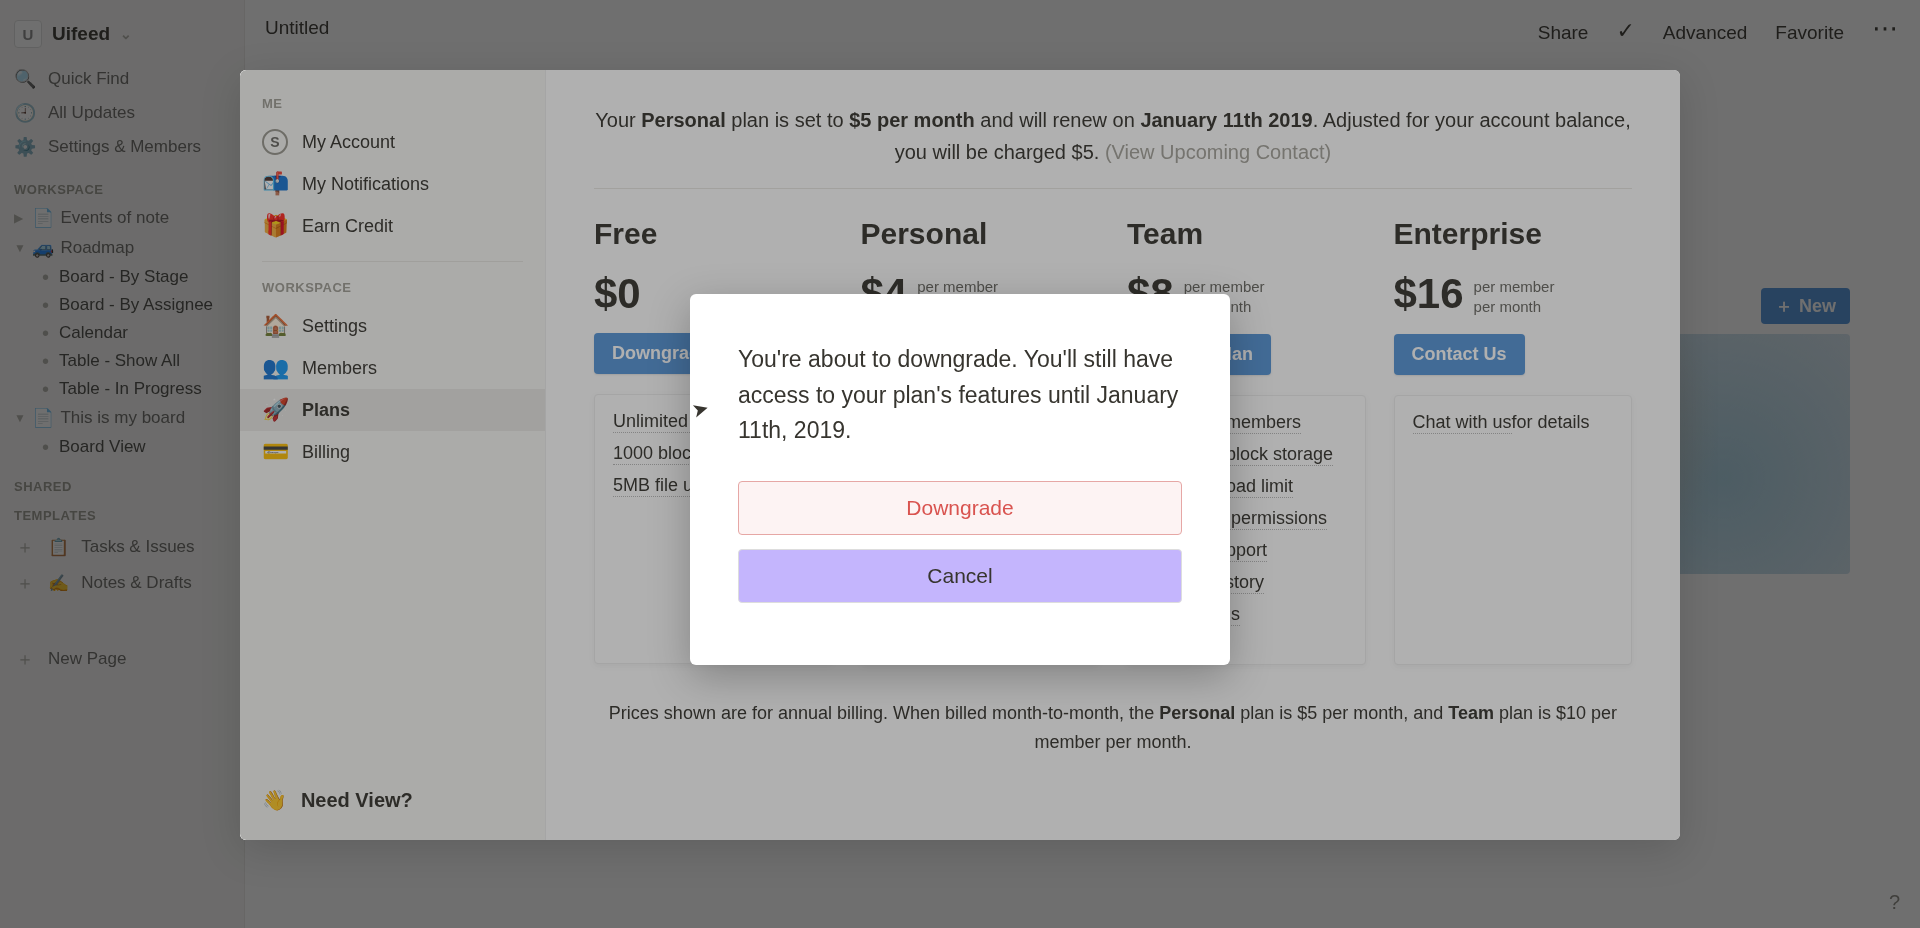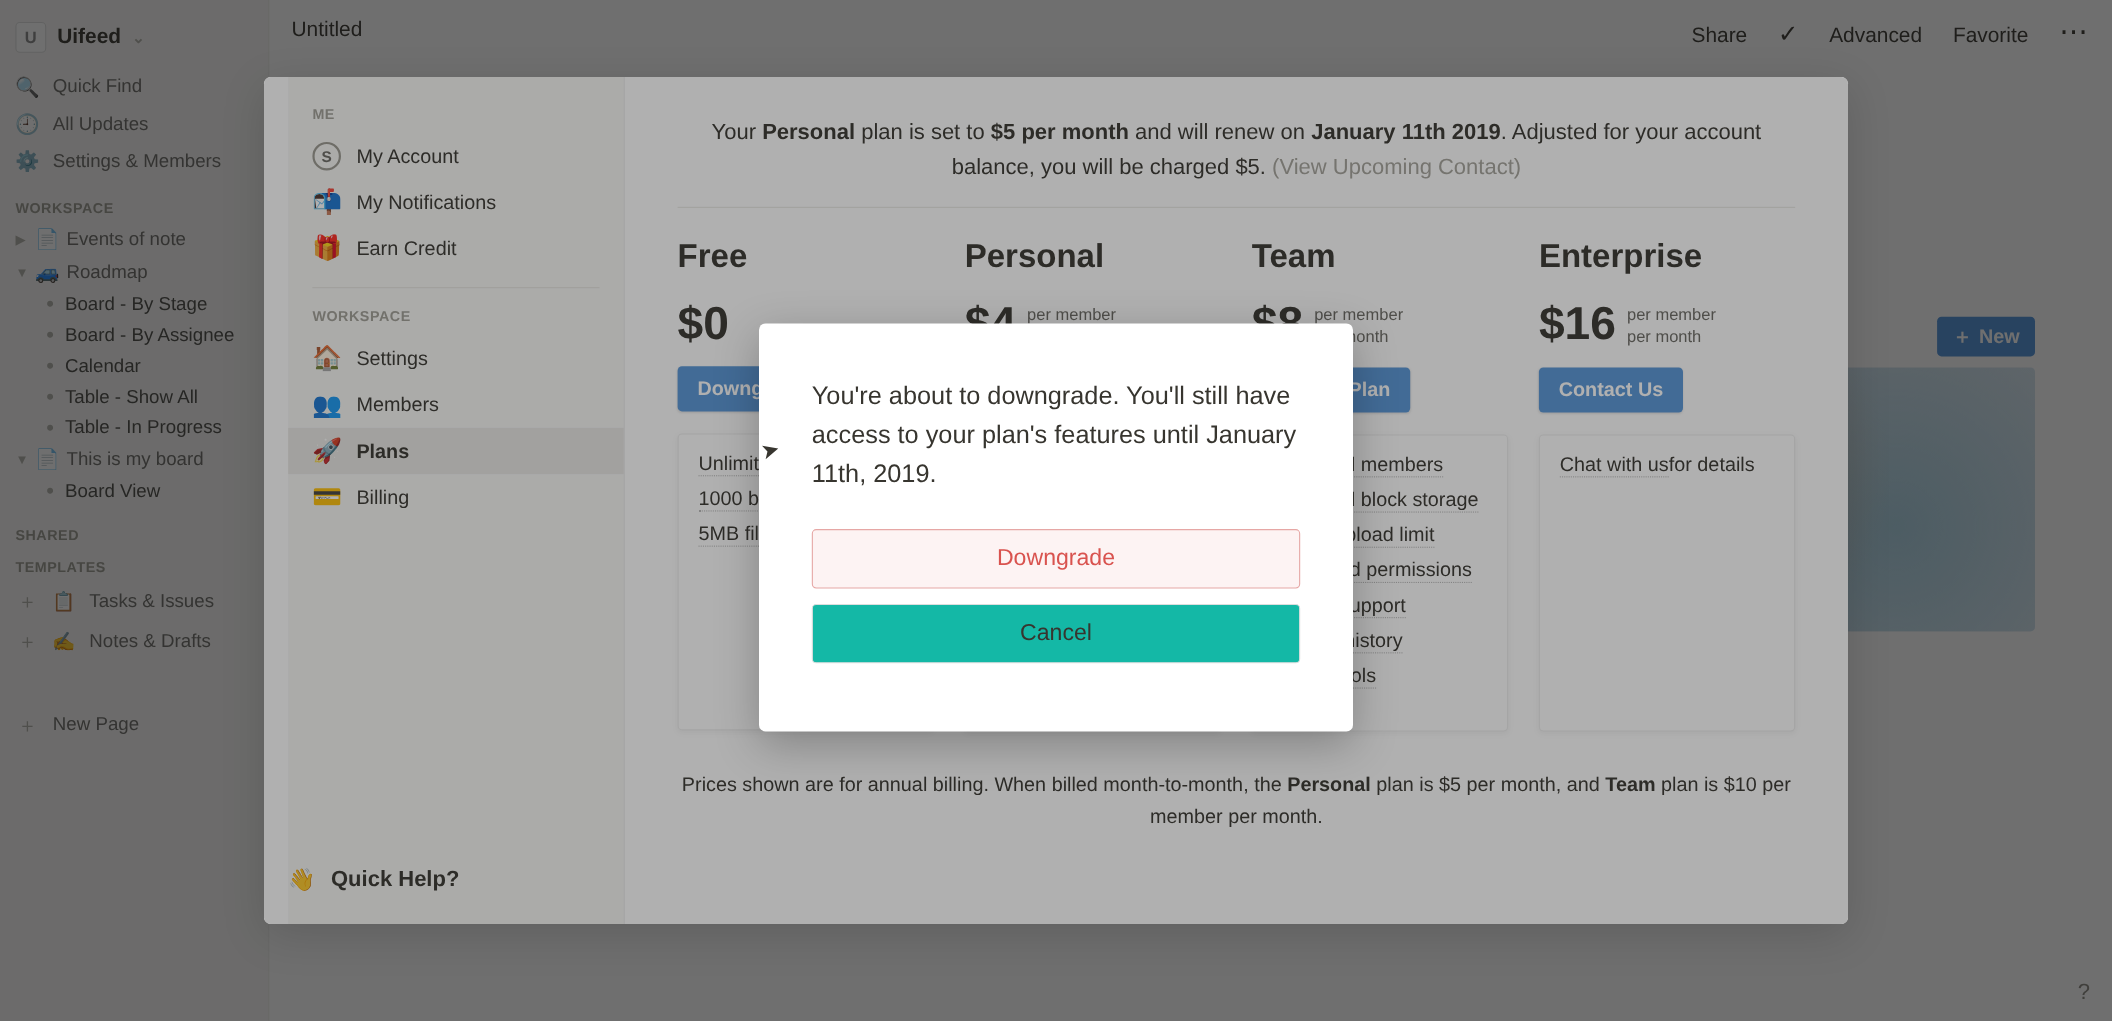--- a/index.html
+++ b/index.html
@@ -124,21 +124,20 @@
 .settings-panel {
   position:absolute;
   top:70px; left:240px;
   width:1440px; height:770px;
   background:#fff;
   border-radius:6px;
   box-shadow: 0 10px 40px rgba(0,0,0,0.15);
   display:flex;
   z-index:6;
   overflow:hidden;
-  padding-left:22px;
 }
 .settings-side {
   width:306px;
   background:#f7f7f5;
   border-right:1px solid #eee;
   padding: 22px 0;
   font-size:18px;
   color:#37352f;
 }
 .settings-side .sect-label {
@@ -211,21 +210,21 @@
   box-shadow: 0 12px 40px rgba(0,0,0,0.25);
   padding:48px 48px 48px 48px;
   z-index:20;
 }
 .confirm-text {
   font-size:23px; line-height:1.55; color:#37352f; margin-bottom:32px;
 }
 .confirm-btn {
   width:100%; padding:14px 0; font-size:21px; font-weight:500;
   border-radius:4px; cursor:pointer; margin-bottom:14px;
-  background:#14b8a6;
+  background:#c4b5fd;
 }
 .confirm-btn.danger {
   border:1px solid #e6a7a5; color:#d9534f; background:#fdf3f3;
 }
 .confirm-btn.plain {
   border:1px solid #ddd; color:#37352f;
 }
 .settings-panel-dim {
   position:absolute; inset:0;
   background: rgba(30,30,30,0.35);
@@ -381,21 +380,21 @@
     <div class="s-item active">
       <span class="s-icon">🚀</span>
       <span>Plans</span>
     </div>
     <div class="s-item">
       <span class="s-icon">💳</span>
       <span>Billing</span>
     </div>
     <div class="help-row">
       <span>👋</span>
-      <span>Quick Help?</span>
+      <span>Need View?</span>
     </div>
   </div>
 
   <div class="settings-main">
     <div class="plan-status">
       <span>Your </span><b>Personal</b><span> plan is set to </span><b>$5 per month</b><span> and will renew on </span><b>January 11th 2019</b><span>. Adjusted for your account balance, you will be charged $5.  </span>
       <span class="invoice-link">(View Upcoming Contact)</span>
     </div>
 
     <div class="plans-grid">

